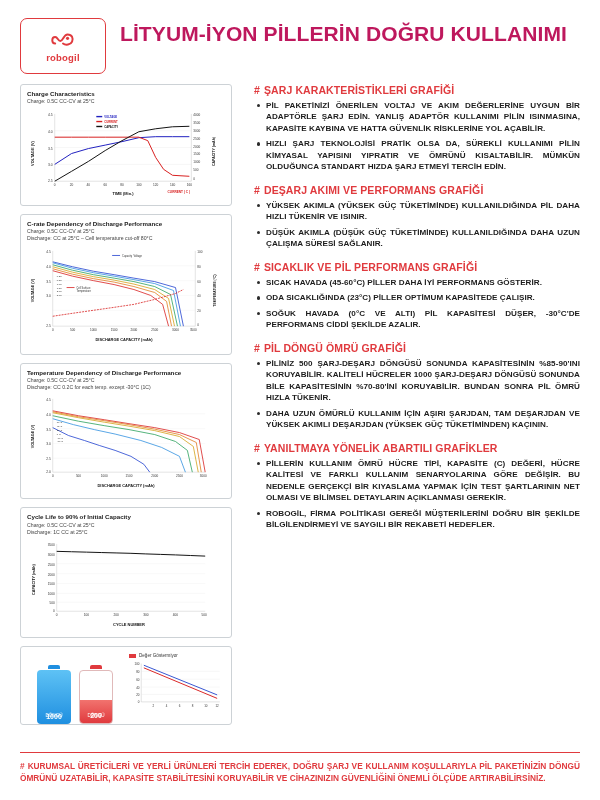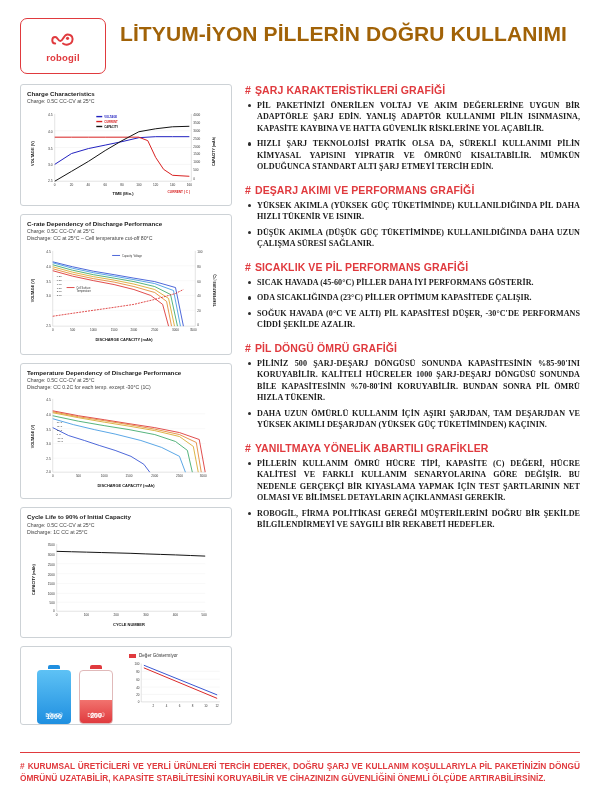--- a/index.html
+++ b/index.html
@@ -29,31 +29,31 @@
     display: flex; flex-direction: column;
     align-items: center; justify-content: center;
     flex: 0 0 auto;
   }
   .logo-mark { width: 26px; height: 20px; }
   .logo-text {
     font-size: 9.5px; color: #e03a3e; letter-spacing: .2px;
     margin-top: 3px; font-weight: 600;
   }
   .header-title {
-    color: #a16207;
+    color: #be185d;
     font-size: 21px;
     font-weight: 700;
     line-height: 1.15;
     letter-spacing: .1px;
     padding-top: 4px;
   }
   
   .content {
     display: flex;
-    gap: 13px;
+    gap: 22px;
   }
   .col-left  { width: 212px; flex: 0 0 212px; }
   .col-right { flex: 1 1 auto; }
 
   
   .chart-card {
     border: 1px solid #cdd2d6;
     border-radius: 3px;
     padding: 5px 6px 4px 6px;
     margin-bottom: 8px;
@@ -71,21 +71,21 @@
   
   .sec { margin-bottom: 11px; }
   .sec-head {
     color: #e03a3e;
     font-size: 10.5px;
     font-weight: 700;
     margin-bottom: 4px;
     letter-spacing: .1px;
   }
   .sec-head .hash { margin-right: 4px; }
-  ul.bullets { list-style: none; font-family: Liberation Serif, serif; }
+  ul.bullets { list-style: none; }
   ul.bullets li {
     position: relative;
     padding-left: 12px;
     margin-bottom: 4px;
     font-size: 8.1px;
     line-height: 1.42;
     color: #1c1c1c;
     text-align: justify;
     font-weight: 600;
     letter-spacing: .05px;
@@ -444,21 +444,21 @@
     </div>
 
     <div class="col-right">
 
       <div class="sec">
         <div class="sec-head">
           <span class="hash">#</span><span>ŞARJ KARAKTERİSTİKLERİ GRAFİĞİ</span>
         </div>
         <ul class="bullets">
           <li>PİL PAKETİNİZİ ÖNERİLEN VOLTAJ VE AKIM DEĞERLERİNE UYGUN BİR ADAPTÖRLE ŞARJ EDİN. YANLIŞ ADAPTÖR KULLANIMI PİLİN ISINMASINA, KAPASİTE KAYBINA VE HATTA GÜVENLİK RİSKLERİNE YOL AÇABİLİR.</li>
-          <li>HIZLI ŞARJ TEKNOLOJİSİ PRATİK OLSA DA, SÜREKLİ KULLANIMI PİLİN KİMYASAL YAPISINI YIPRATIR VE ÖMRÜNÜ KISALTABİLİR. MÜMKÜN OLDUĞUNCA STANDART ALTI ŞARJ ETMEYİ TERCİH EDİN.</li>
+          <li>HIZLI ŞARJ TEKNOLOJİSİ PRATİK OLSA DA, SÜREKLİ KULLANIMI PİLİN KİMYASAL YAPISINI YIPRATIR VE ÖMRÜNÜ KISALTABİLİR. MÜMKÜN OLDUĞUNCA STANDART HIZDA ŞARJ ETMEYİ TERCİH EDİN.</li>
         </ul>
       </div>
 
       <div class="sec">
         <div class="sec-head">
           <span class="hash">#</span><span>DEŞARJ AKIMI VE PERFORMANS GRAFİĞİ</span>
         </div>
         <ul class="bullets">
           <li>YÜKSEK AKIMLA (YÜKSEK GÜÇ TÜKETİMİNDE) KULLANILDIĞINDA PİL DAHA HIZLI TÜKENİR VE ISINIR.</li>
           <li>DÜŞÜK AKIMLA (DÜŞÜK GÜÇ TÜKETİMİNDE) KULLANILDIĞINDA DAHA UZUN ÇALIŞMA SÜRESİ SAĞLANIR.</li>

